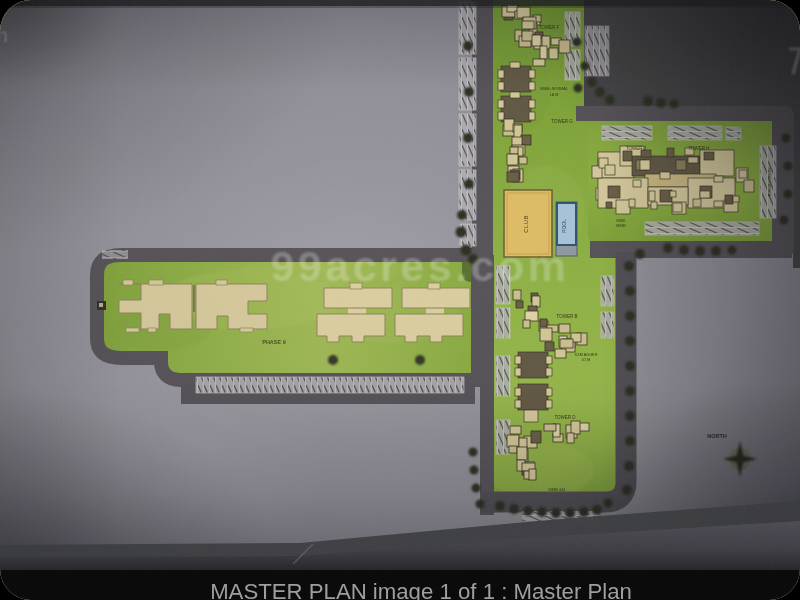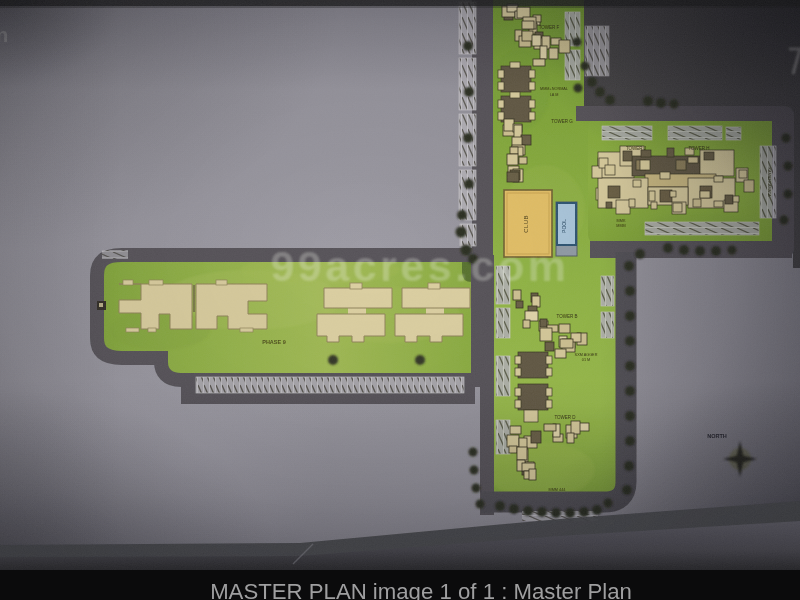--- a/index.html
+++ b/index.html
@@ -1,16 +1,16 @@
 <!DOCTYPE html>
 <html><head>
 <meta charset="utf-8">
 <style>
   html,body{margin:0;padding:0;background:#000;}
-  #stage{position:relative;width:800px;height:600px;overflow:hidden;background:#fef9c3;font-family:"Liberation Sans",sans-serif;}
+  #stage{position:relative;width:800px;height:600px;overflow:hidden;background:#fef9c3;font-family:"Liberation Sans",sans-serif;border-radius:31px;}
   svg{display:block;filter:blur(0.5px);}
 </style>
 </head>
 <body>
 <div id="stage">
 <svg width="800" height="600" viewBox="0 0 800 600">
 <defs>
   <radialGradient id="bgGrad" cx="0.43" cy="0.50" r="0.92">
     <stop offset="0" stop-color="#9b99a2"></stop>
     <stop offset="0.5" stop-color="#908e97"></stop>

